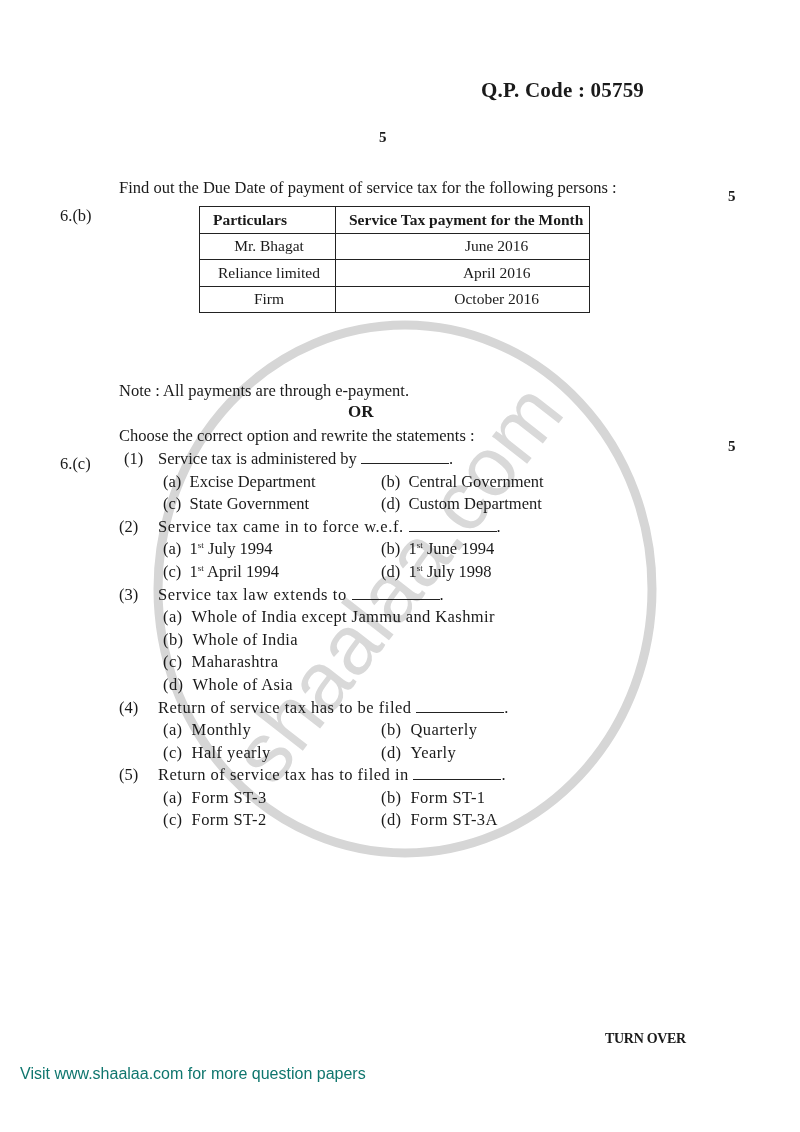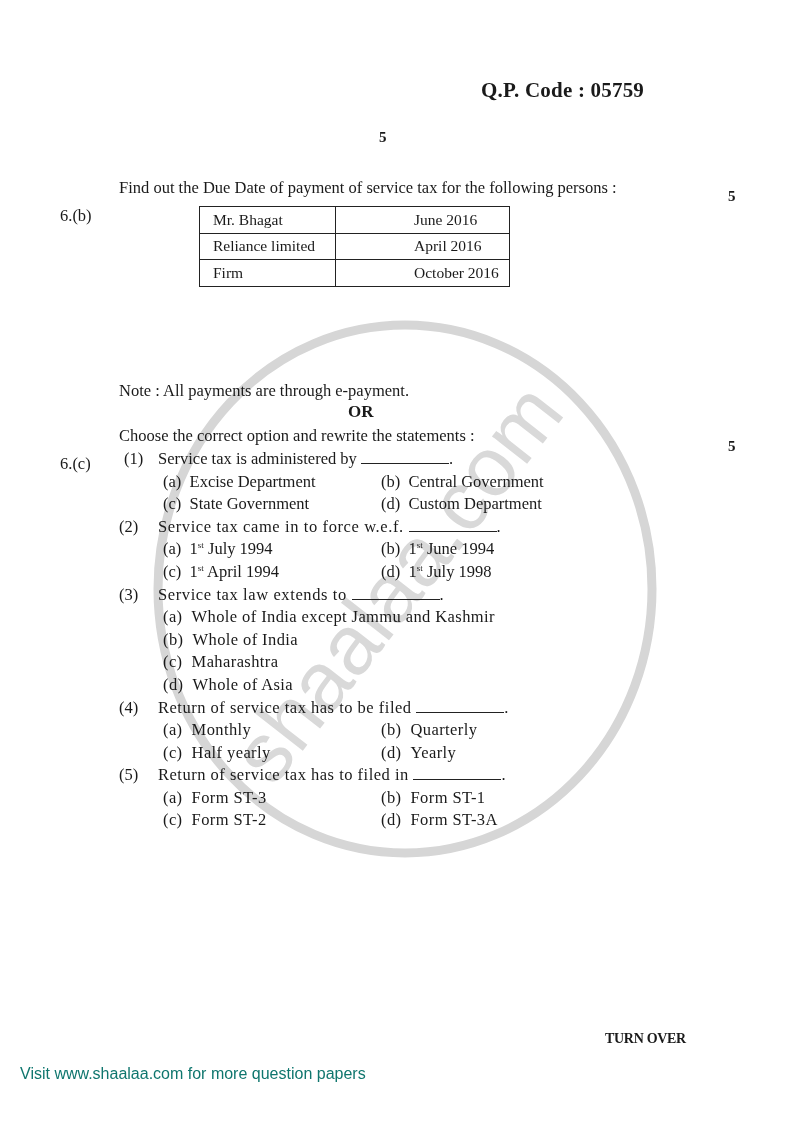--- a/index.html
+++ b/index.html
@@ -9,22 +9,22 @@
     .qp-code { left: 481px; top: 78px; font-size: 21px; font-weight: bold; letter-spacing: 0.2px; }
     .page-num { left: 379px; top: 129px; font-size: 15px; font-weight: bold; }
     .marks { left: 728px; font-size: 15px; font-weight: bold; }
     .qnum { left: 60px; font-size: 16.5px; margin-top: 28px; }
     .line { font-size: 16.5px; white-space: nowrap; }
     table.tbl { position: absolute; left: 199px; top: 206px; border-collapse: collapse;
                 font-size: 15.5px; }
     table.tbl td, table.tbl th { border: 1.3px solid #222; height: 25.5px; padding: 0 10px;
                 font-weight: normal; text-align: left; }
     table.tbl th { font-weight: bold; padding: 0 6px 0 13px; }
-    table.tbl td.c1 { width: 112px; padding-left: 13px; }
-    table.tbl td.c2 { padding-left: 78px; }
+    table.tbl td.c1 { width: 112px; padding-left: 13px; text-align: center; }
+    table.tbl td.c2 { padding-left: 78px; text-align: center; }
     .or { left: 348px; top: 402px; font-size: 17px; font-weight: bold; }
     .sup { font-size: 9px; vertical-align: top; position: relative; top: 1px; }
     .blank { display: inline-block; border-bottom: 1.2px solid #222; width: 88px; height: 14px; }
     .turn-over { left: 605px; top: 1031px; font-size: 14px; font-weight: bold; letter-spacing: -0.3px; }
     .footer { left: 20px; top: 1065px; font-family: "Liberation Sans", sans-serif; font-size: 16px; color: #0f766e; }
     .watermark { left: 150px; top: 318px; width: 510px; height: 542px; pointer-events: none; }
   </style>
 </head>
 <body>
 
@@ -35,20 +35,24 @@
 
 <div class="abs qp-code">Q.P. Code : 05759</div>
 <div class="abs page-num">5</div>
 
 <div class="abs qnum" style="top:178px">6.(b)</div>
 <div class="abs line" style="left:119px; top:178px">Find out the Due Date of payment of service tax for the following persons :</div>
 <div class="abs marks" style="top:188px">5</div>
 
 <table class="tbl">
   <tbody>
+      <tr>
+    <th>Particulars</th>
+    <th>Service Tax payment for the Month</th>
+  </tr>
   <tr>
     <td class="c1">Mr. Bhagat</td>
     <td class="c2">June 2016</td>
   </tr>
   <tr>
     <td class="c1">Reliance limited</td>
     <td class="c2">April 2016</td>
   </tr>
   <tr>
     <td class="c1">Firm</td>

